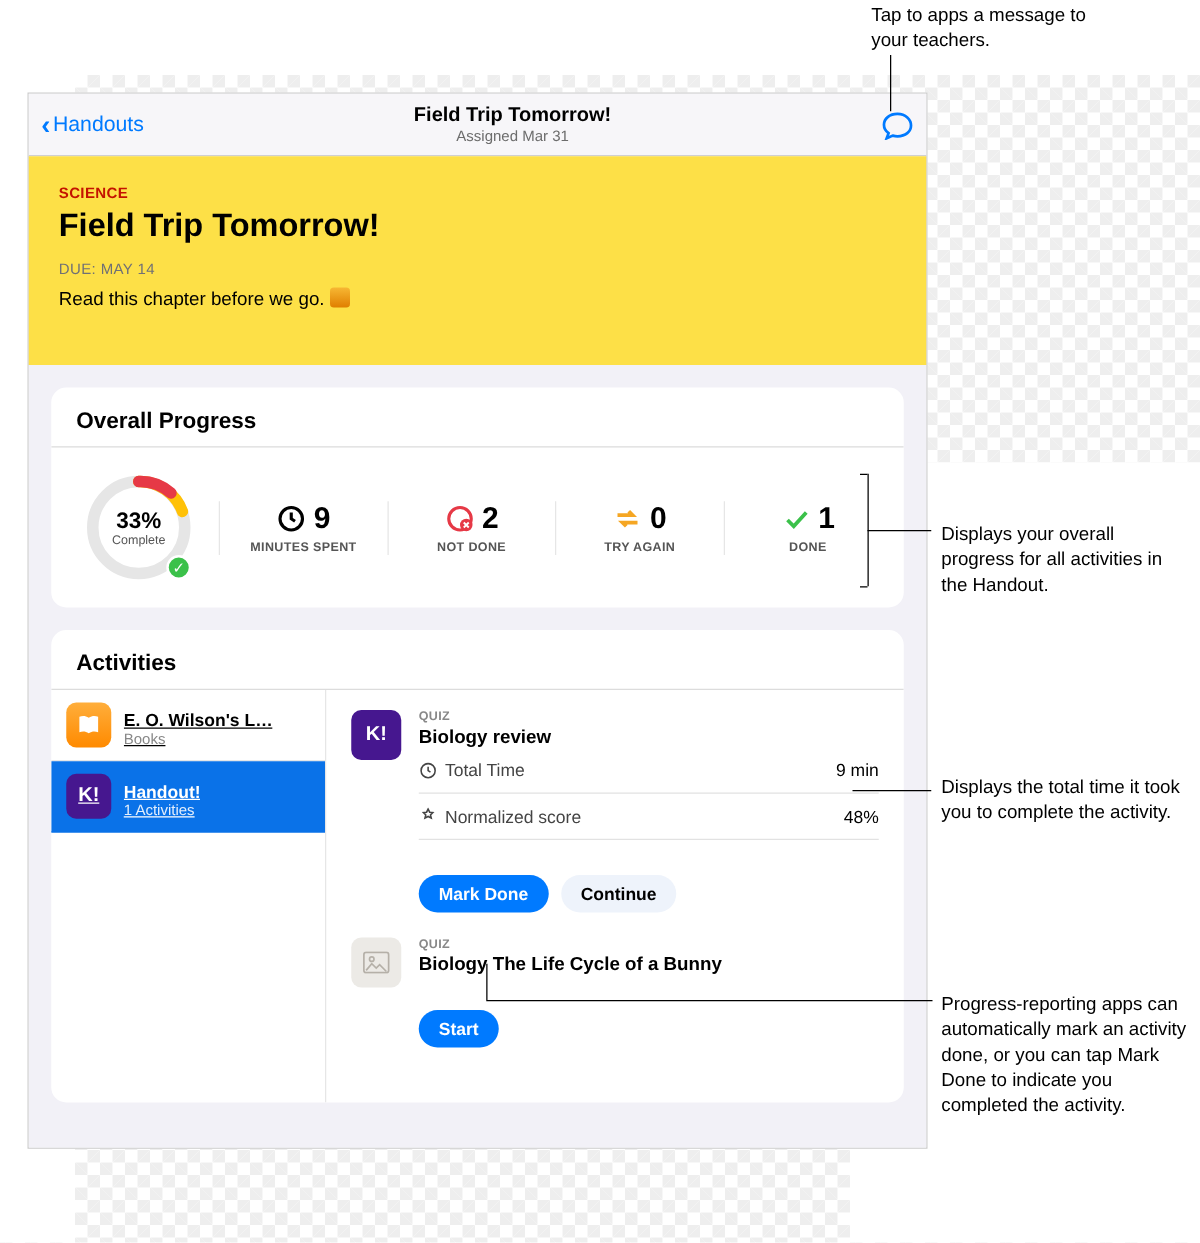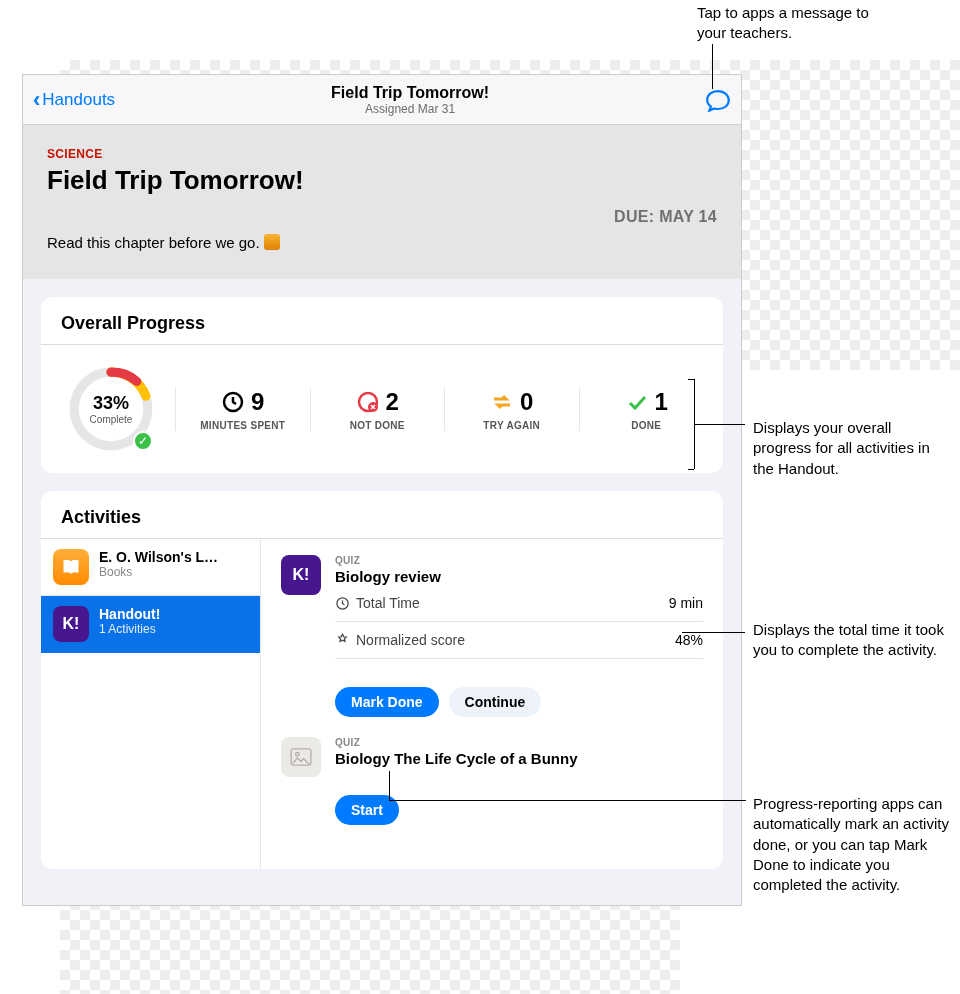--- a/index.html
+++ b/index.html
@@ -48,26 +48,26 @@
   .title-block { text-align: center; flex: 1; }
   .nav-title { font-weight: 600; font-size: 16px; }
   .nav-sub { font-size: 12px; color: #6c6c6c; }
   .msg-icon {
     width: 26px; height: 22px;
     cursor: pointer;
   }
   .msg-icon svg { stroke: #007aff; fill: none; stroke-width: 2; }
 
   .details {
-    padding: 22px 24px 28px;
-    background: #e5e5e5;
+    padding: 22px 24px 44px;
+    background: #fde047;
   }
   .subject { color: #c41200; font-weight: 700; font-size: 12px; letter-spacing: 0.3px; }
   .h-title { font-weight: 700; font-size: 26px; margin-top: 4px; }
-  .due { color: #707075; font-weight: 700; font-size: 16px; margin-top: 12px; letter-spacing: 0.3px; text-align: right;}
+  .due { color: #707075; font-weight: 400; font-size: 12px; margin-top: 12px; letter-spacing: 0.3px;}
   .desc { font-size: 15px; margin-top: 8px; }
   .tiger { display:inline-block; width:16px; height:16px; background: linear-gradient(#f7b733,#e07f00); border-radius:3px; vertical-align:-2px; margin-left:4px;}
 
   .gray-section {
     background: #f2f1f7;
     padding: 18px;
   }
   .card {
     background: #fff;
     border-radius: 12px;
@@ -123,24 +123,25 @@
   .ico { width:24px; height:24px; display:flex; align-items:center; justify-content:center; }
 
   .activities-body {
     display:flex;
   }
   .act-list {
     width: 220px;
     border-right:1px solid #e6e6e6;
   }
   .act-item {
-    display:flex; align-items:flex-start; gap:10px;
+    display:flex; align-items:flex-end; gap:10px;
     padding:10px 12px;
     cursor:pointer;
     border-bottom:1px solid #e6e6e6;
+    text-decoration:underline;
   }
   .act-item.selected { background:#0a72e8; color:#fff; border-bottom-color:#0a72e8;}
   .act-item.selected .sub { color:#e3eefc; }
   .appicon {
     width:36px; height:36px; border-radius:8px;
     display:flex; align-items:center; justify-content:center;
     font-weight:800; font-size:18px; color:#fff;
   }
   .appicon.books { background:linear-gradient(#ffae3b,#ff8a00);}
   .appicon.kahoot { background:#46178f; font-size:16px;}

